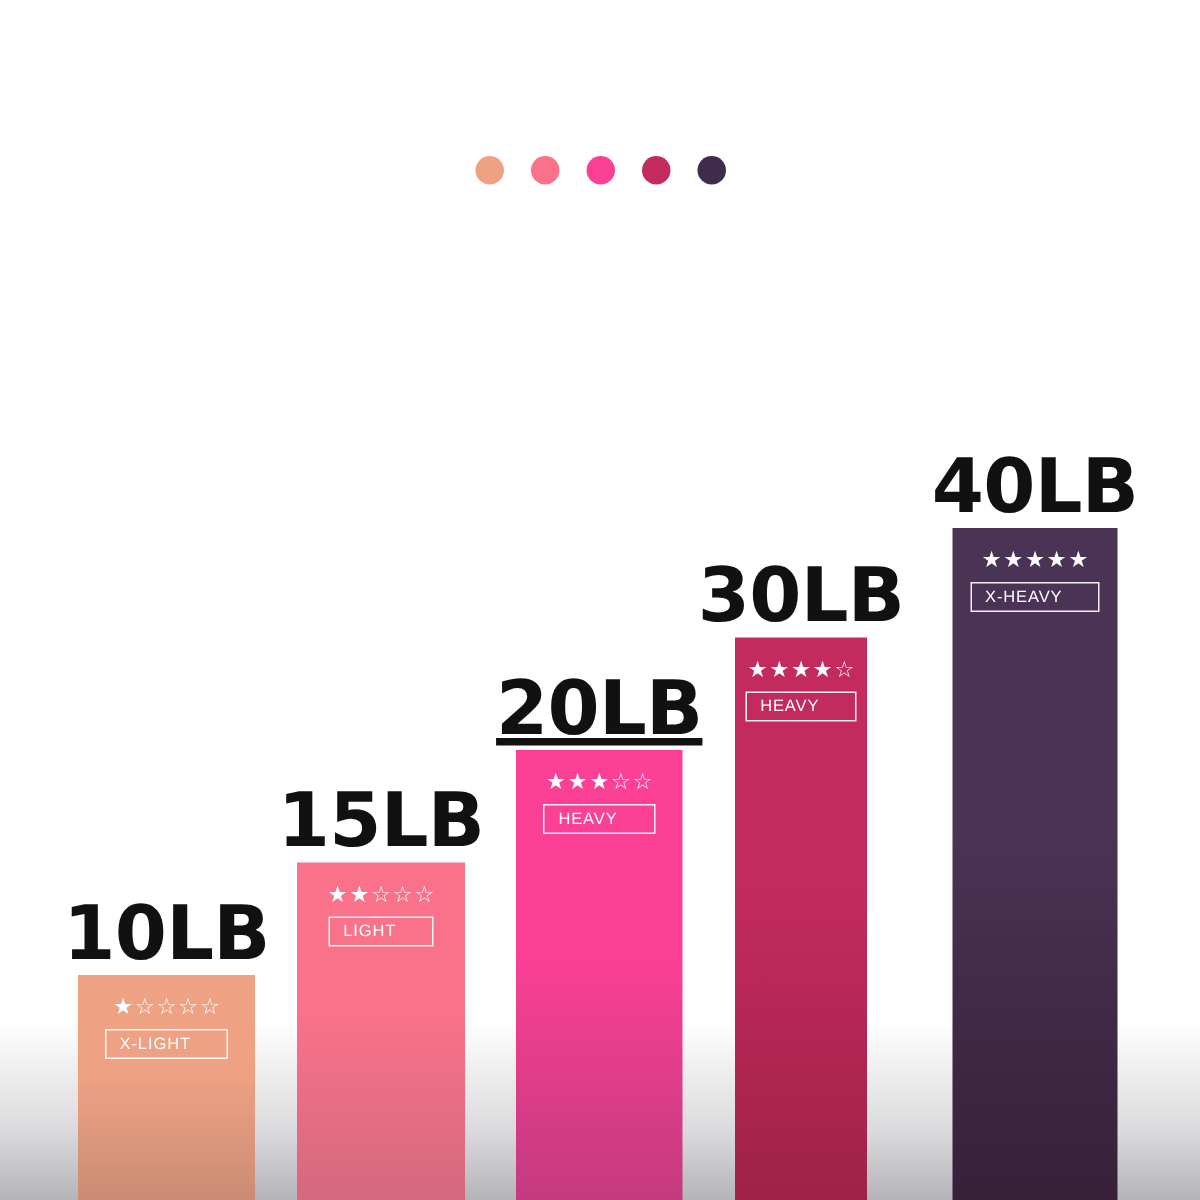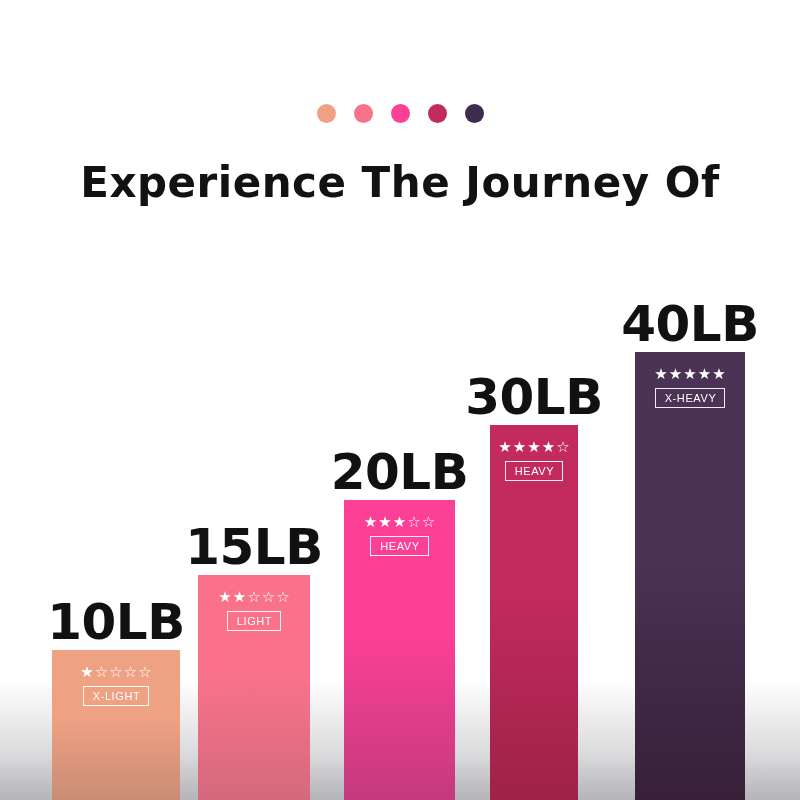--- a/index.html
+++ b/index.html
@@ -121,46 +121,45 @@
   }
   .stars span {
     font-size: 15px;
     line-height: 15px;
   }
   .tier {
     border: 1.6px solid rgba(255,255,255,0.92);
     color: #ffffff;
     font-size: 11px;
     letter-spacing: 0.6px;
-    padding: 3px 8px 3px 9px;
+    padding: 3px 24px 3px 9px;
     white-space: nowrap;
     font-family: "Liberation Sans", sans-serif;
   }
 </style>
 </head>
 <body>
 
 <div id="stage">
 
   <div class="floor-shade"></div>
 
   <div class="dot-row">
       <div class="dot" style="background: rgb(239, 161, 132);"></div>
       <div class="dot" style="background: rgb(249, 114, 137);"></div>
       <div class="dot" style="background: rgb(251, 64, 150);"></div>
       <div class="dot" style="background: rgb(195, 42, 94);"></div>
       <div class="dot" style="background: rgb(63, 43, 75);"></div>
     </div>
 
   <div class="headline">
-    <span class="headline-line">Experience The Journey Of</span>
   </div>
 
   <div class="bars">
-      <div class="bar-group" style="left: 52px; width: 128px; height: 206px;">
+      <div class="bar-group" style="left: 52px; width: 118px; height: 206px;">
         <div class="bar-weight" style="bottom: 156px;">10LB</div>
         <div class="bar-col" style="height: 150px; background: linear-gradient(rgb(239, 161, 132) 0%, rgb(239, 161, 132) 45%, rgb(201, 141, 115) 100%);">
           <div class="bar-badge">
             <div class="stars">
               <span>★</span>
               <span>☆</span>
               <span>☆</span>
               <span>☆</span>
               <span>☆</span>
             </div>
@@ -177,21 +176,21 @@
               <span>★</span>
               <span>☆</span>
               <span>☆</span>
               <span>☆</span>
             </div>
             <div class="tier">LIGHT</div>
           </div>
         </div>
       </div>
       <div class="bar-group" style="left: 344px; width: 111px; height: 356px;">
-        <div class="bar-weight" style="bottom: 306px;">20LB</div>
+        <div class="bar-weight" style="bottom: 306px; text-decoration: underline;">20LB</div>
         <div class="bar-col" style="height: 300px; background: linear-gradient(rgb(251, 64, 150) 0%, rgb(251, 64, 150) 45%, rgb(196, 58, 126) 100%);">
           <div class="bar-badge">
             <div class="stars">
               <span>★</span>
               <span>★</span>
               <span>★</span>
               <span>☆</span>
               <span>☆</span>
             </div>
             <div class="tier">HEAVY</div>

